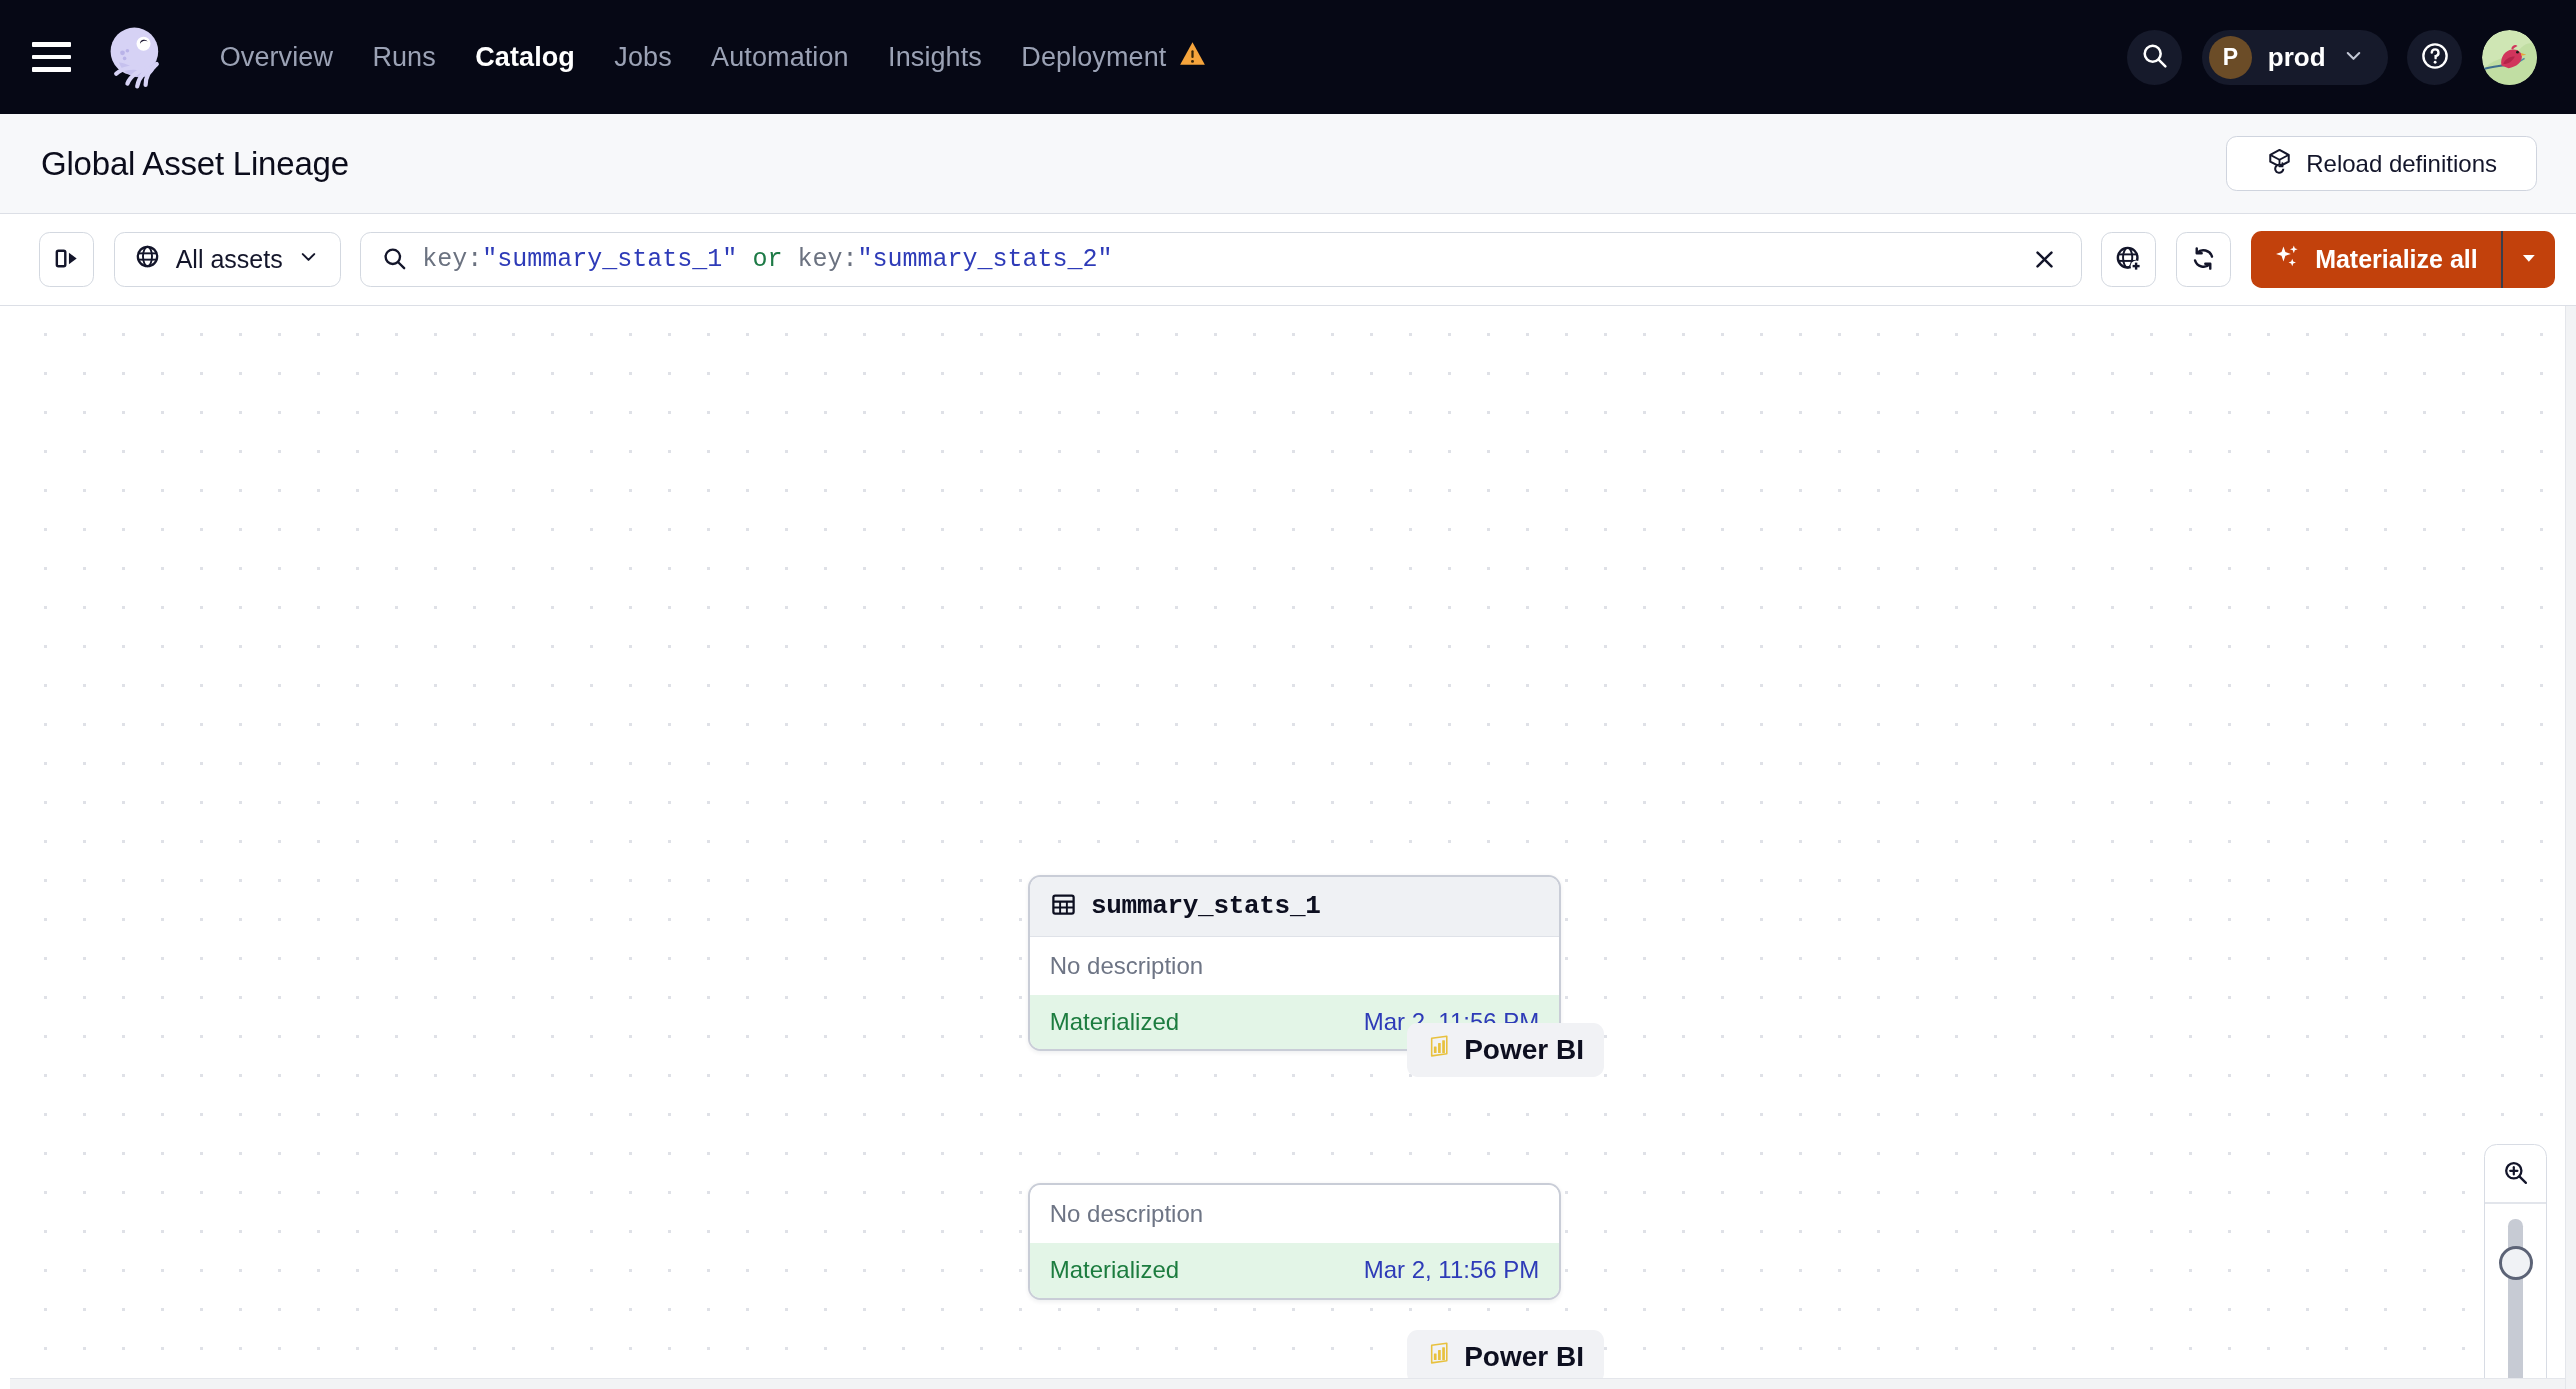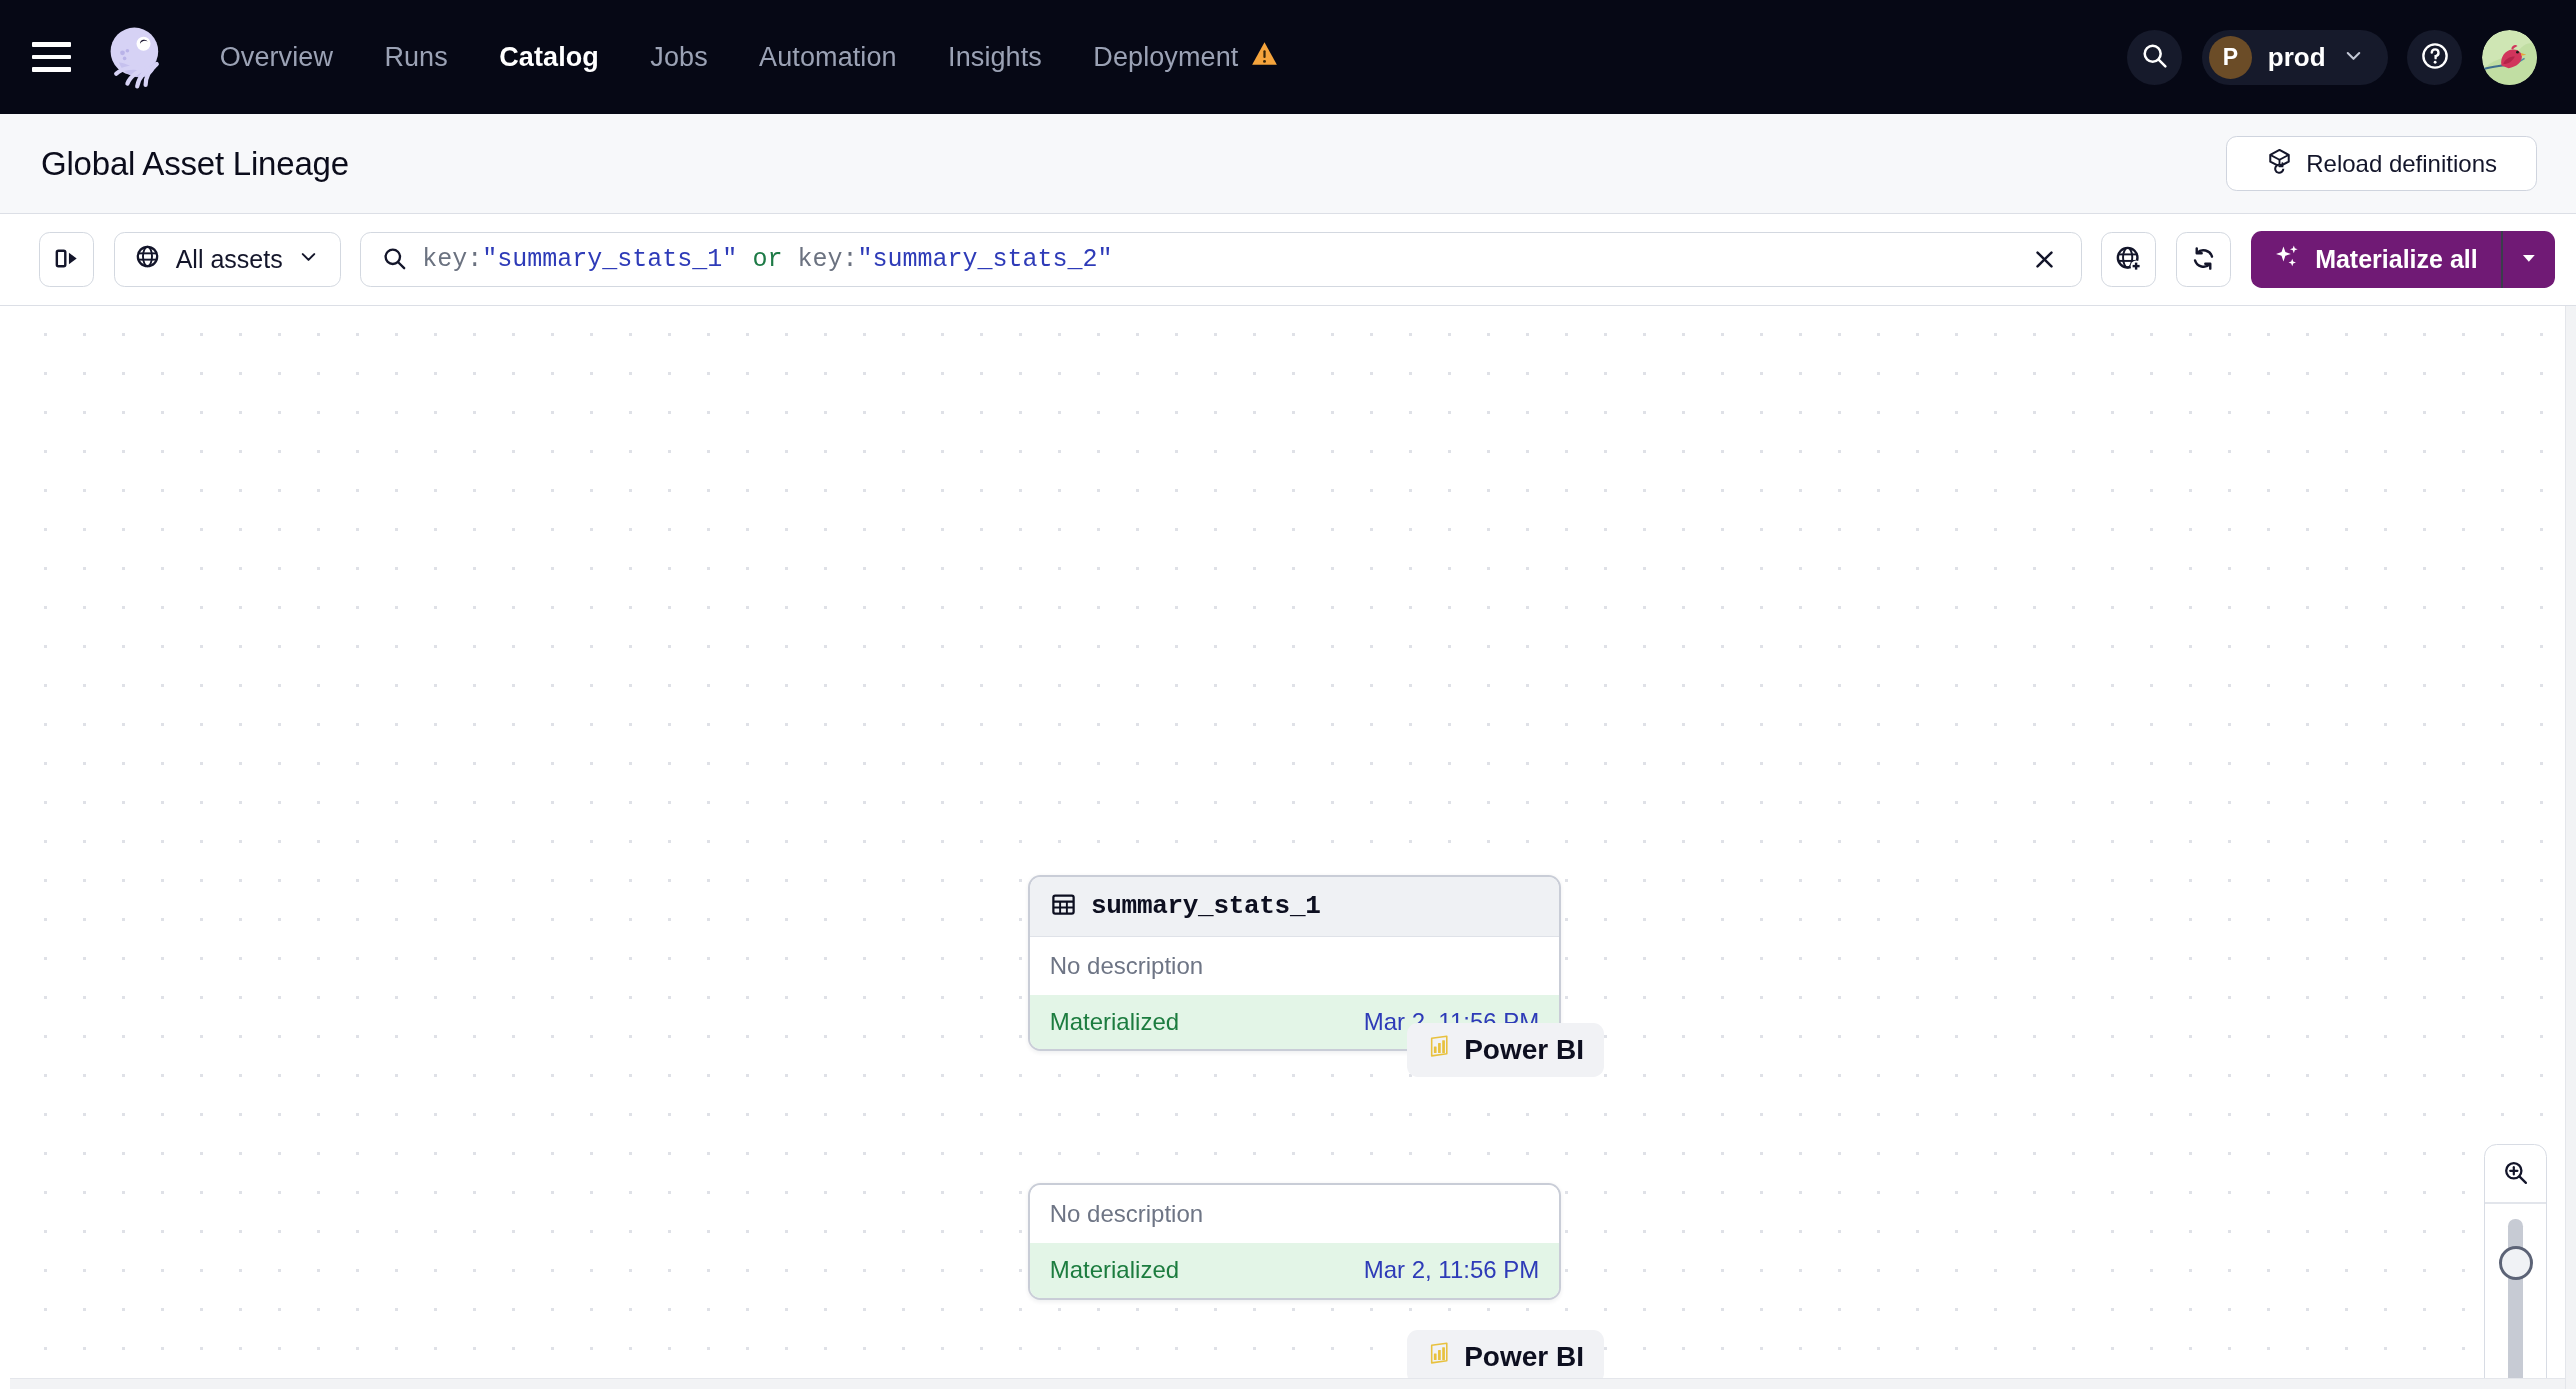--- a/index.html
+++ b/index.html
@@ -21,21 +21,21 @@
   }
   .hamburger {
     width: 41px; height: 41px;
     display: flex; flex-direction: column; justify-content: center;
     gap: 8px; cursor: pointer; flex: 0 0 auto;
   }
   .hamburger span { display:block; width: 39px; height: 4.5px; background: #ffffff; border-radius: 0.9px; }
 
   .logo-wrap { margin-left: 25px; width: 70px; height: 70px; flex: 0 0 auto; }
 
-  .navlinks { display: flex; align-items: center; gap: 12px; margin-left: 32px; text-align: center; }
+  .navlinks { display: flex; align-items: center; gap: 0; margin-left: 32px; text-align: center; }
   .navlink {
     color: #9BA2B5;
     font-size: 27px;
     font-weight: 500;
     padding: 0 19.7px;
     white-space: nowrap;
     cursor: pointer;
     letter-spacing: 0.1px;
   }
   .navlink.active { color: #ffffff; font-weight: 700; }
@@ -137,21 +137,21 @@
     font-size: 25px;
     white-space: nowrap; overflow: hidden;
     flex: 1 1 auto;
   }
   .tk-key { color: #6B7280; }
   .tk-str { color: #2E3BB8; }
   .tk-op  { color: #1D7A46; }
   .clear-x { flex: 0 0 auto; cursor: pointer; padding: 0 7.2px; display:flex; align-items:center;}
   .materialize {
     height: 57px;
-    background: #701a75;
+    background: #c2410c;
     border-radius: 10.7px;
     display: flex; align-items: stretch;
     cursor: pointer; flex: 0 0 auto;
     overflow: hidden;
   }
   .materialize-main {
     display: flex; align-items: center; gap: 14.3px;
     padding: 0 23px;
     color: #fff; font-size: 25px; font-weight: 600; white-space: nowrap;
   }

